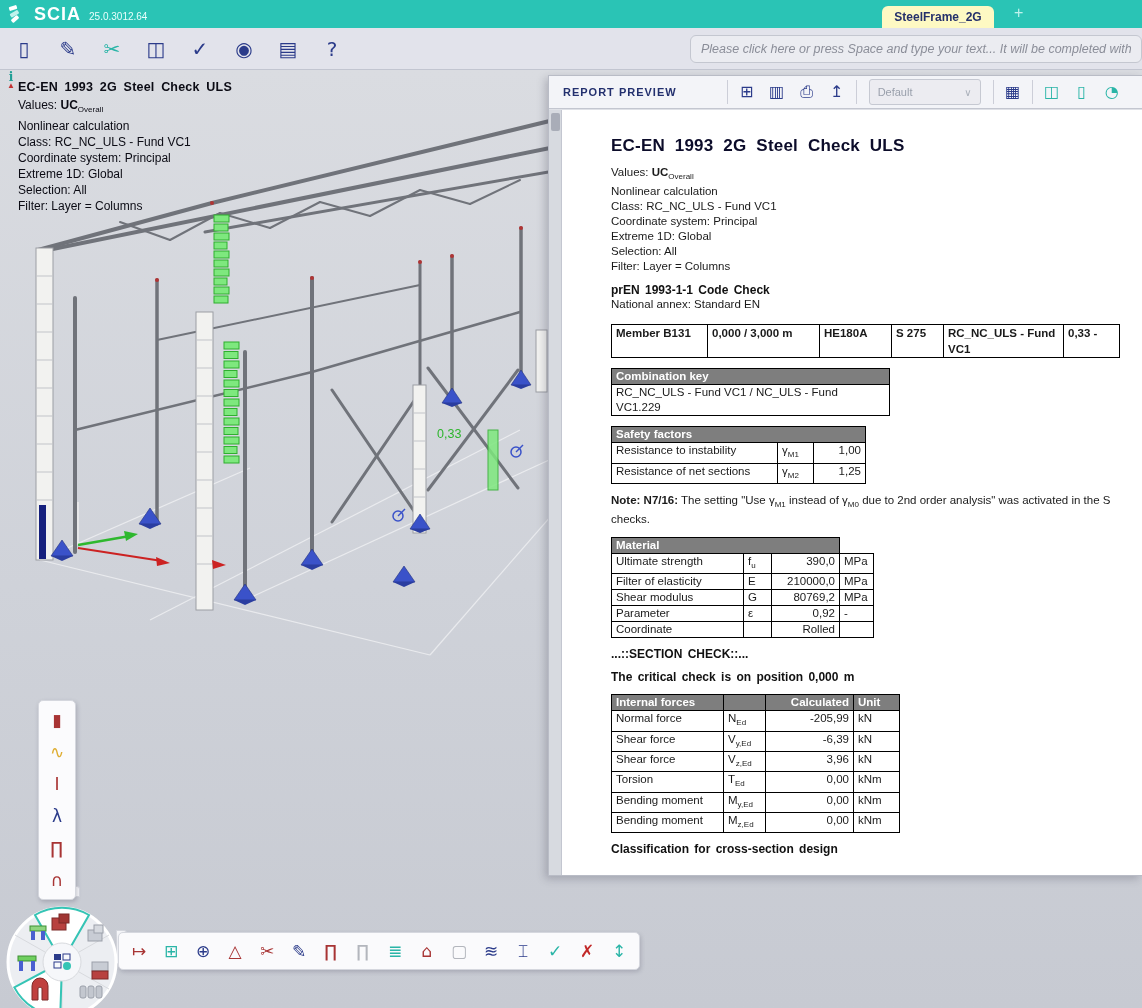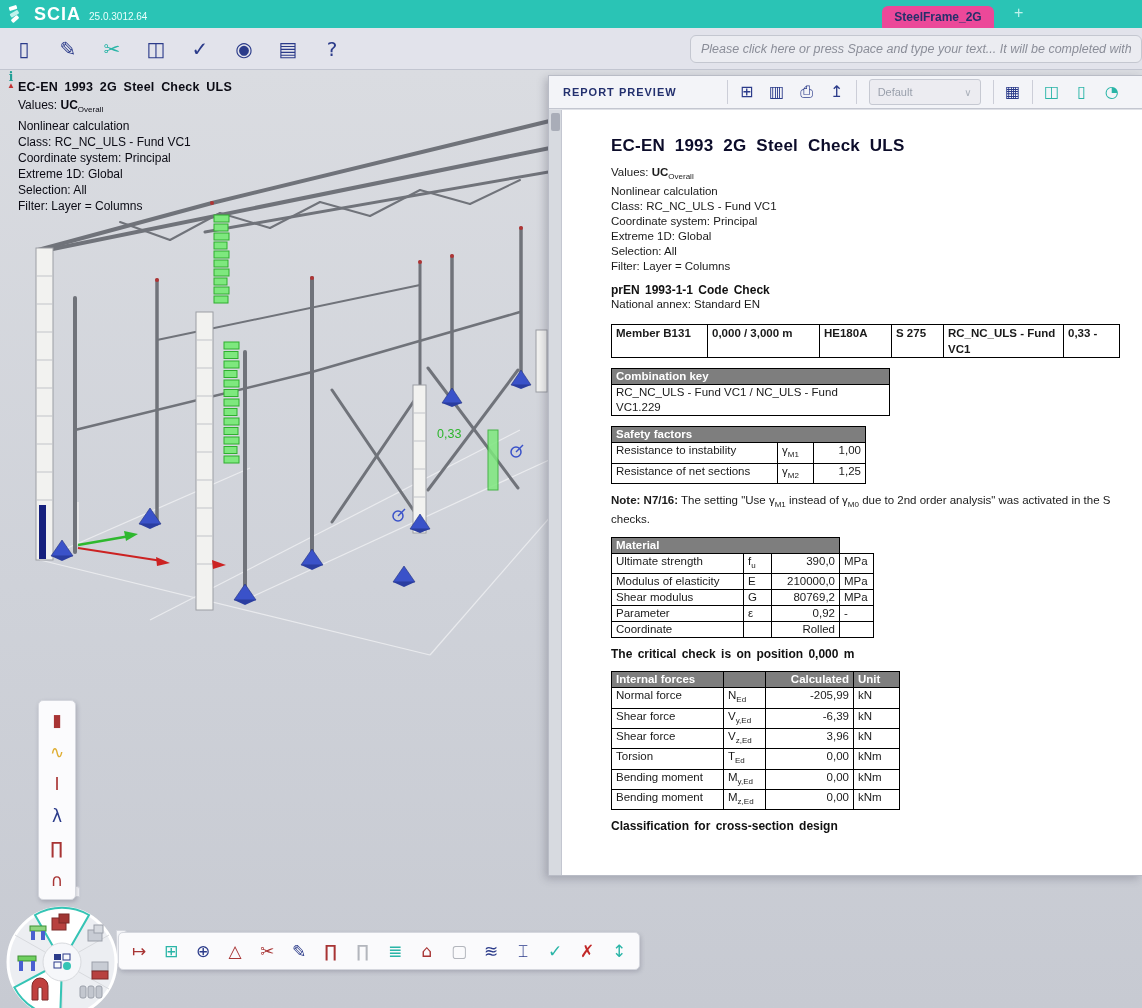--- a/index.html
+++ b/index.html
@@ -5,21 +5,21 @@
   * { margin:0; padding:0; box-sizing:border-box; }
   html,body { width:1142px; height:1008px; overflow:hidden; }
   body { position:relative; font-family:"Liberation Sans",sans-serif; background:#ccd0d7; }
 
   
   .titlebar { position:absolute; left:0; top:0; width:1142px; height:28px; background:#2ac4b5; z-index:20; display:flex; align-items:center; }
   .logo-wrap { display:flex; align-items:baseline; gap:8px; padding-left:34px; }
   .logo-mark { position:absolute; left:8px; top:4px; width:20px; height:20px; }
   .brand { color:#fff; font-weight:bold; font-size:18px; letter-spacing:1px; }
   .version { color:#e8fffc; font-size:10px; }
-  .proj-tab { position:absolute; left:882px; top:6px; width:112px; height:22px; background:#ec4899; border-radius:6px 6px 0 0; color:#25306b; font-weight:bold; font-size:12px; display:flex; align-items:center; justify-content:center; }
+  .proj-tab { position:absolute; left:882px; top:6px; width:112px; height:22px; background:#fef9c3; border-radius:6px 6px 0 0; color:#25306b; font-weight:bold; font-size:12px; display:flex; align-items:center; justify-content:center; }
   .new-tab { position:absolute; left:1014px; top:4px; color:#bff2ec; font-size:16px; background:none; border:none; cursor:pointer; }
 
   
   .toolbar { position:absolute; left:0; top:28px; width:1142px; height:42px; background:#e2e3eb; border-bottom:1px solid #c2c5d0; z-index:19; display:flex; align-items:center; }
   .tb-icons { display:flex; gap:12px; padding-left:8px; }
   .icon-btn { width:30px; height:30px; background:none; border:none; font-size:20px; line-height:28px; text-align:center; cursor:pointer; color:#2b3b8a; font-family:"DejaVu Sans",sans-serif; }
   .tb-icons .icon-btn { width:32px; }
   .search-box { position:absolute; left:690px; top:7px; width:452px; height:28px; background:#ebecf1; border:1px solid #c4c7d0; border-radius:6px; padding:0 10px; font-style:italic; font-size:12.5px; color:#555a66; }
   .search-box::placeholder { color:#8b8e99; font-style:italic; }
 
@@ -470,21 +470,21 @@
               </tr>
             </thead>
           <tbody>
               <tr>
                 <td>Ultimate strength</td>
                 <td>f<sub>u</sub></td>
                 <td>390,0</td>
                 <td>MPa</td>
               </tr>
               <tr>
-                <td>Modulus of elasticity</td>
+                <td>Filter of elasticity</td>
                 <td>E</td>
                 <td>210000,0</td>
                 <td>MPa</td>
               </tr>
               <tr>
                 <td>Shear modulus</td>
                 <td>G</td>
                 <td>80769,2</td>
                 <td>MPa</td>
               </tr>
@@ -496,20 +496,21 @@
               </tr>
               <tr>
                 <td>Coordinate</td>
                 <td></td>
                 <td>Rolled</td>
                 <td></td>
               </tr>
             </tbody>
         </table>
 
+        <div class="doc-h2">...::SECTION CHECK::...</div>
         <div class="doc-h2">The critical check is on position 0,000 m</div>
 
         <table class="rpt if-tbl">
           <tbody>
               <tr>
                 <th>Internal forces</th>
                 <th></th>
                 <th>Calculated</th>
                 <th>Unit</th>
               </tr>

